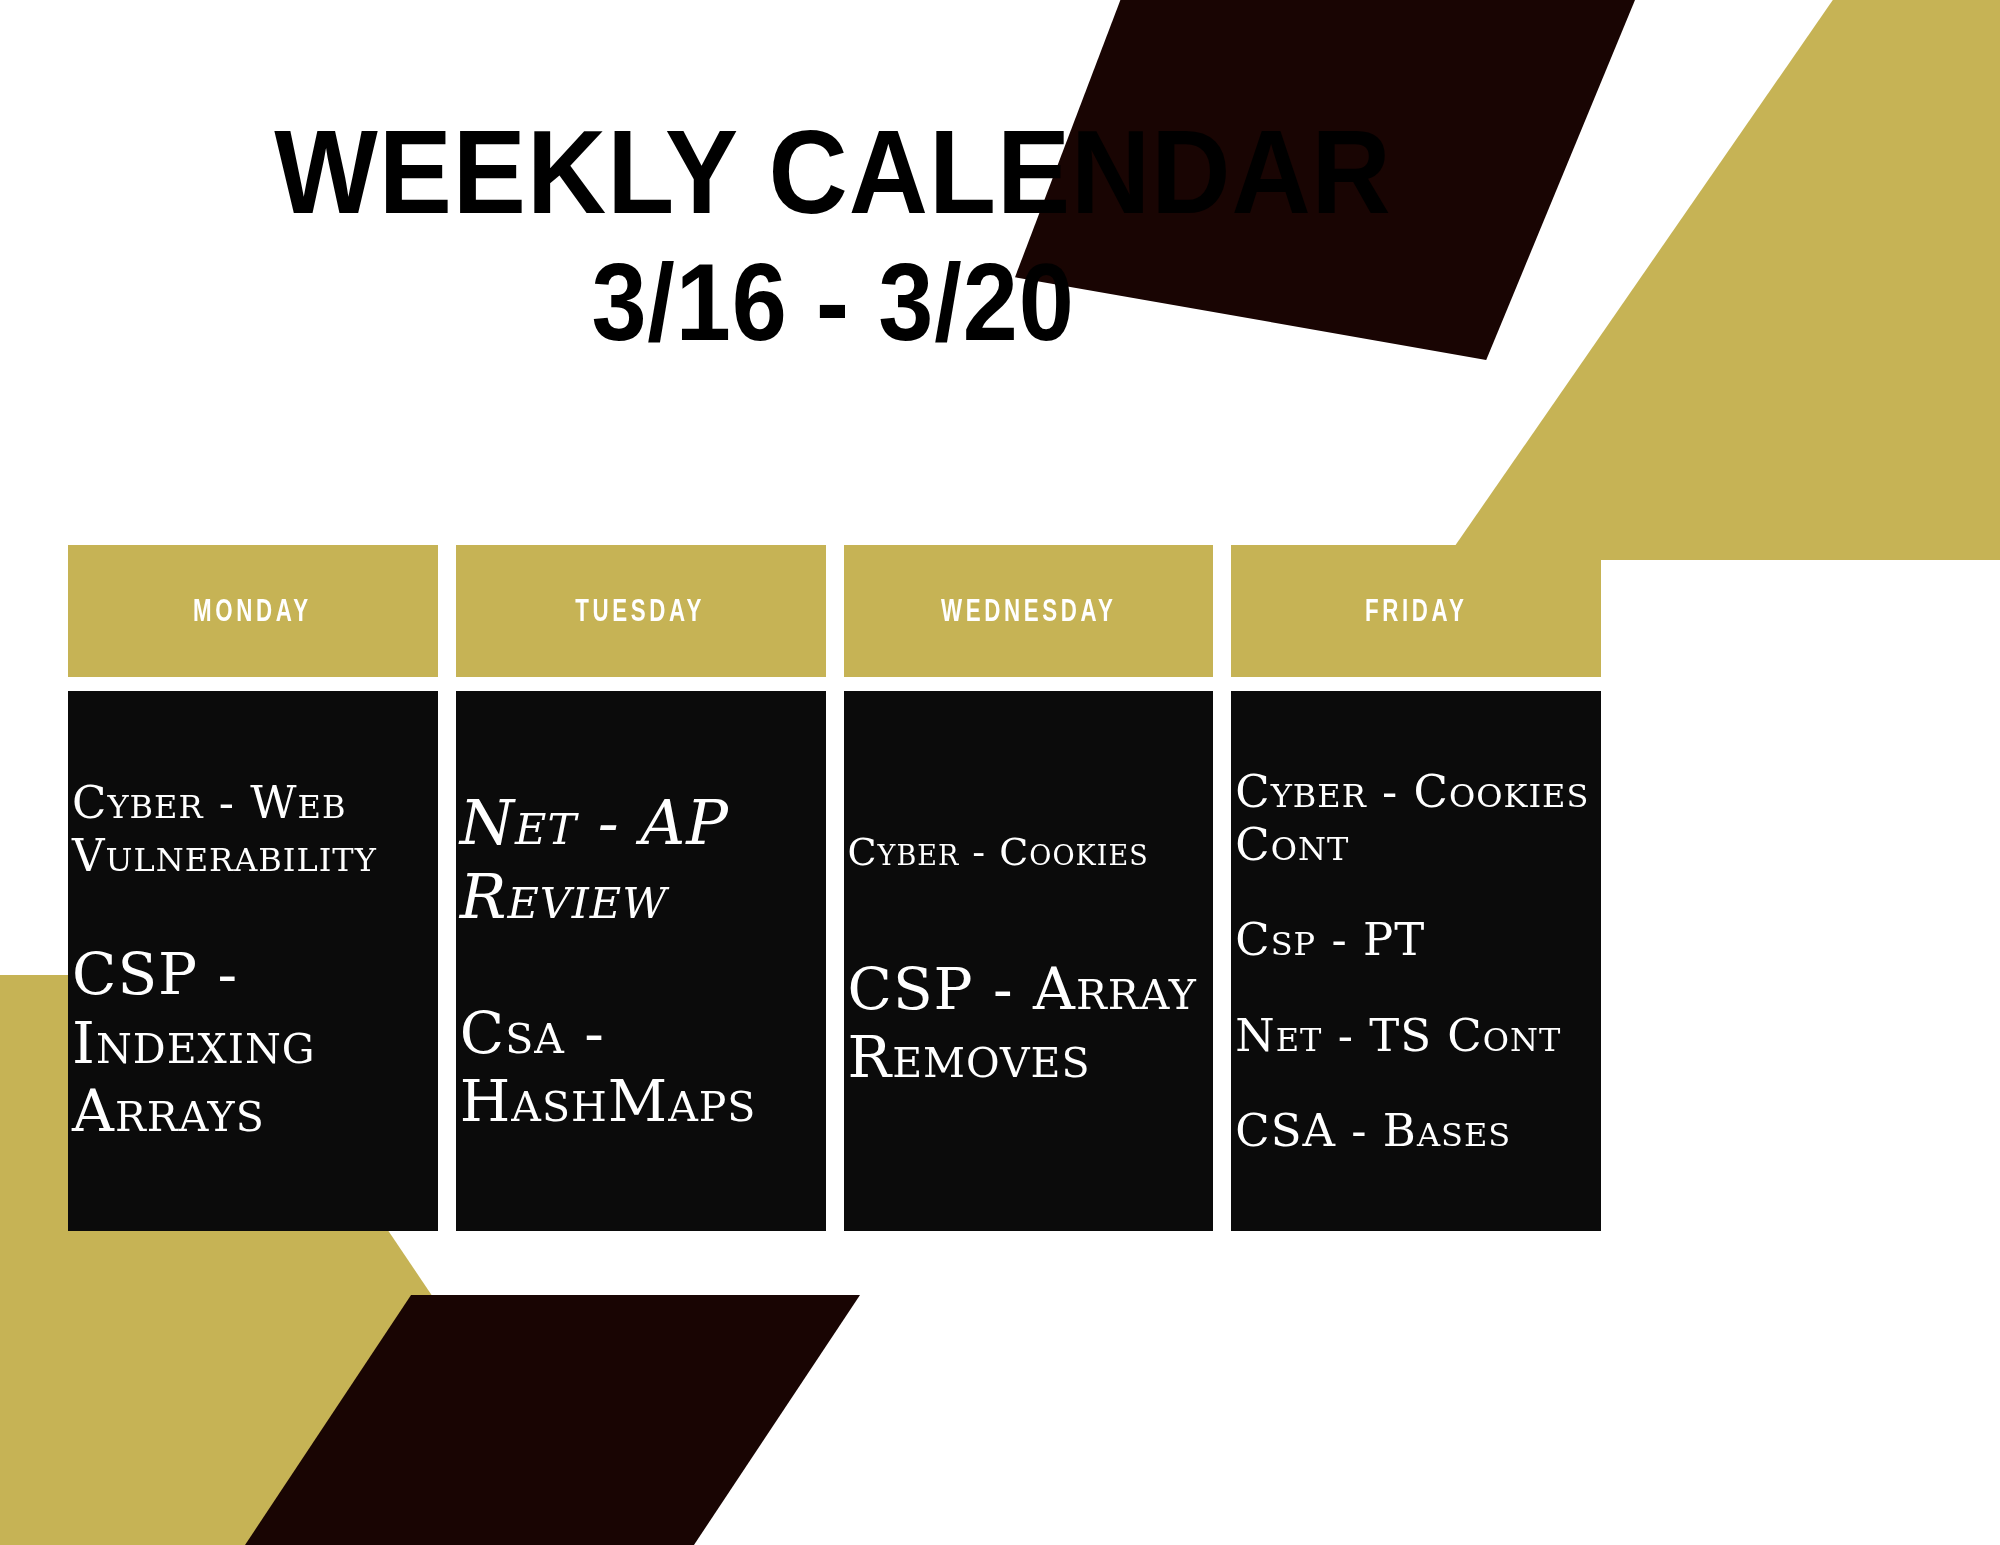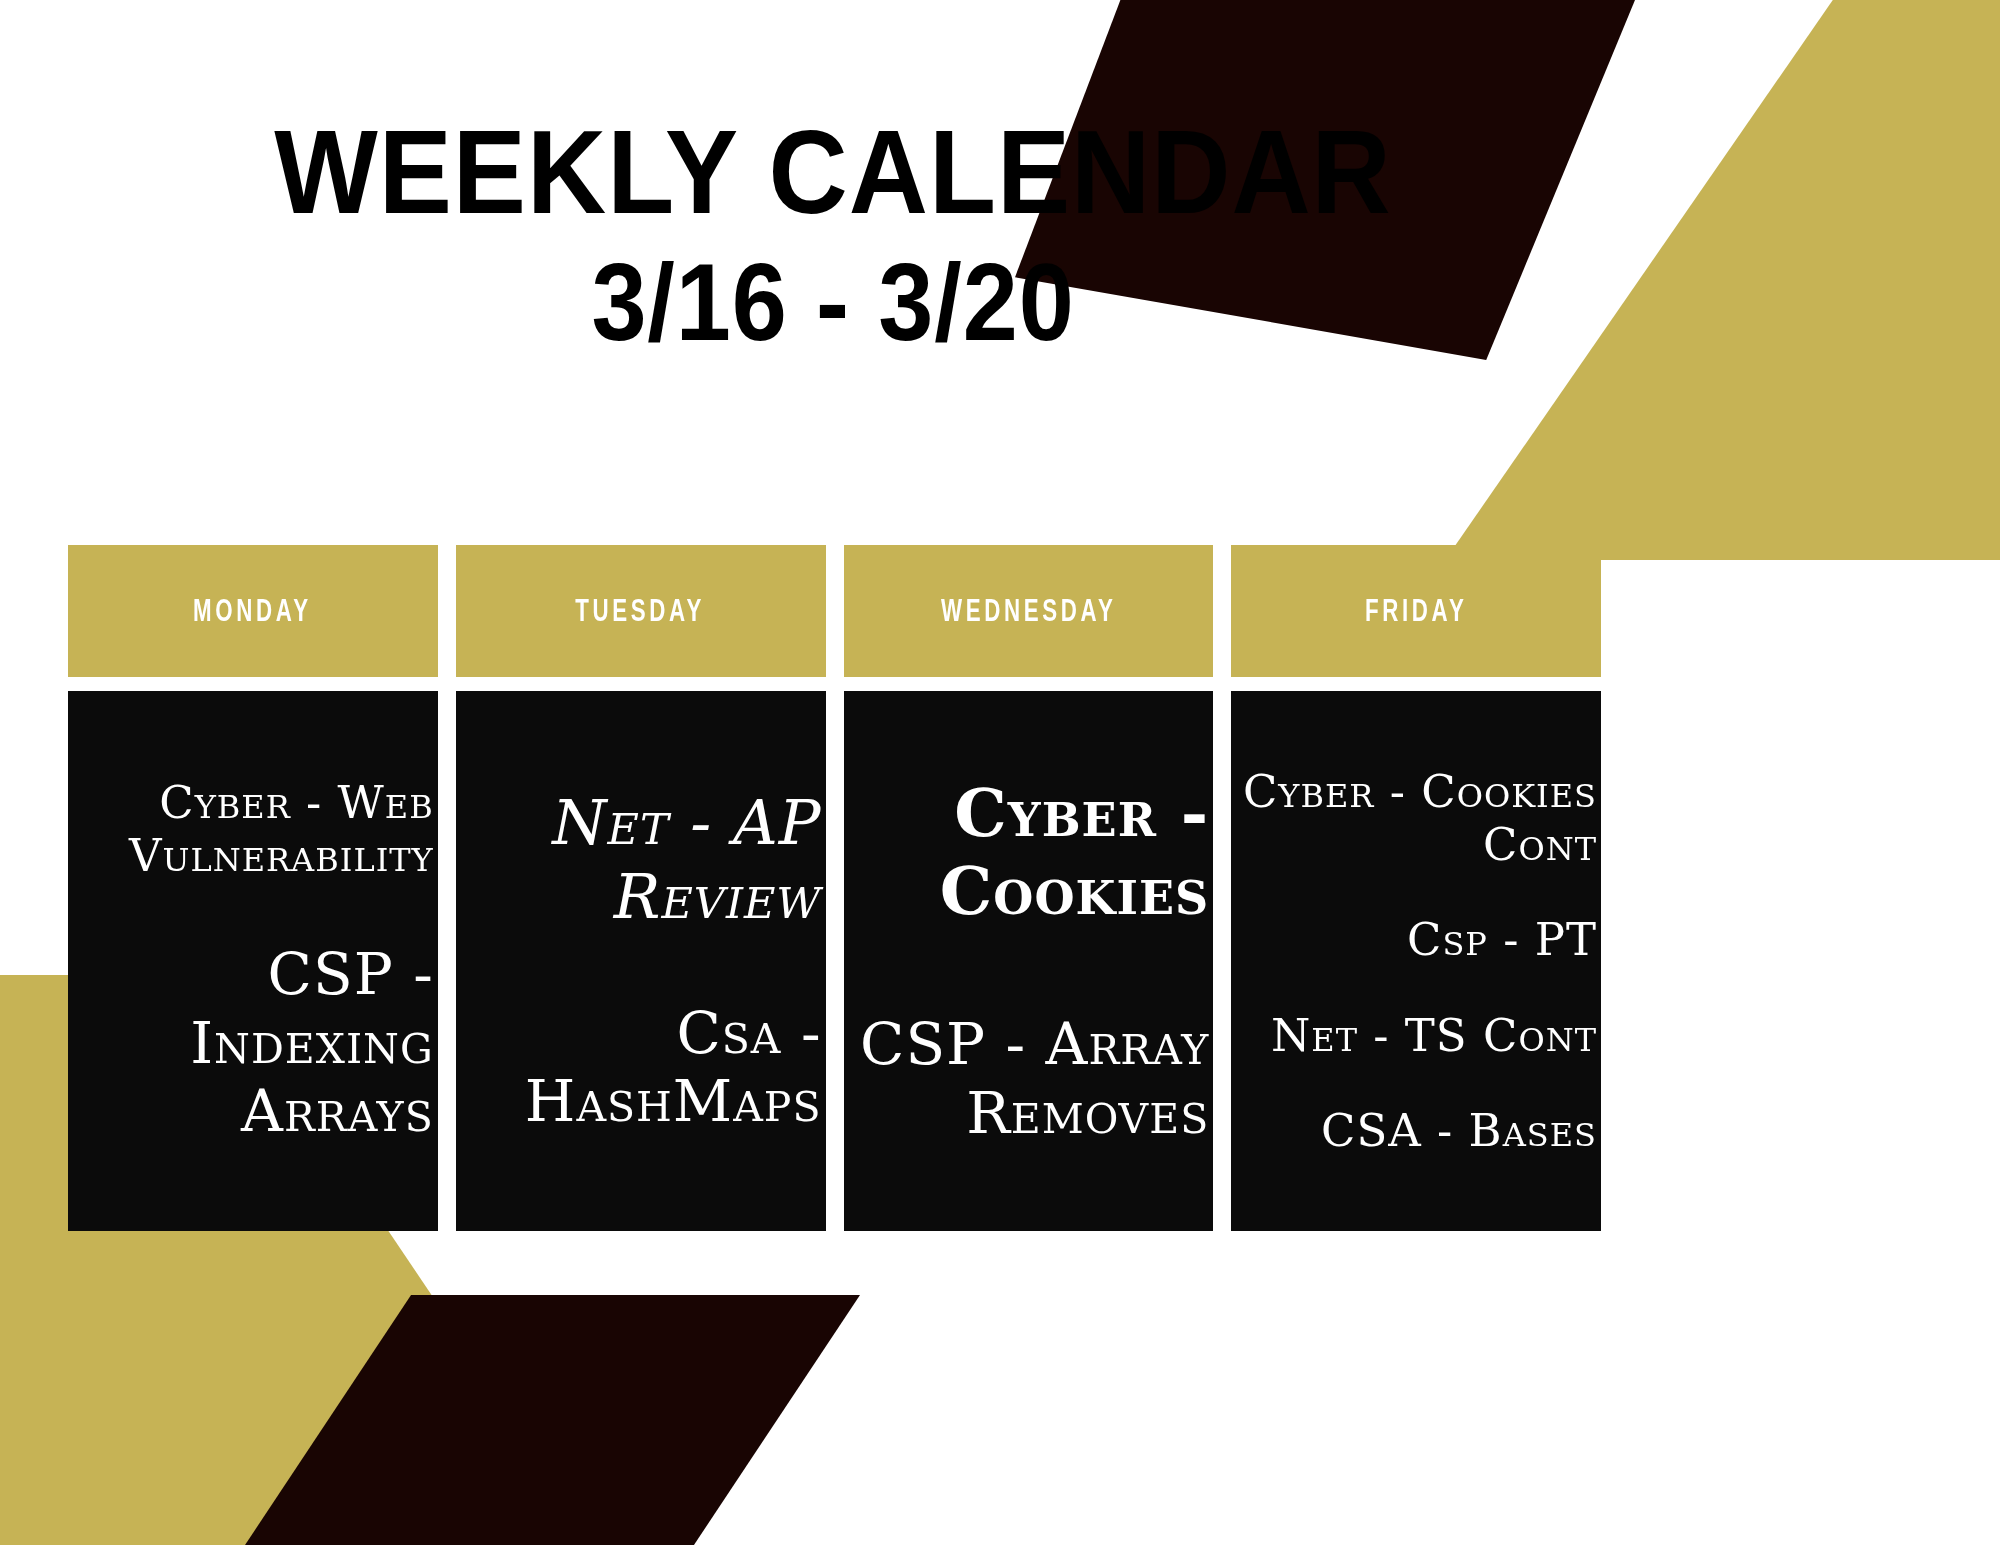--- a/index.html
+++ b/index.html
@@ -129,34 +129,34 @@
     flex-direction: column;
     align-items: center;
     justify-content: center;
     padding: 14px 4px;
     box-sizing: border-box;
     overflow: hidden;
   }
   .entry {
     color: #ffffff;
     font-family: "DejaVu Serif", "Liberation Serif", serif;
-    text-align: right;
+    text-align: left;
     line-height: 1.18;
     font-variant: small-caps;
     letter-spacing: 1px;
     width: 100%;
     word-break: break-word;
   }
   .entry + .entry {
     margin-top: 40px;
   }
   
   .sz-xs { font-size: 40px; }
   .sz-s  { font-size: 45px; }
-  .sz-m  { font-size: 66px; font-weight: bold; }
+  .sz-m  { font-size: 38px; }
   .sz-l  { font-size: 58px; }
   .sz-xl { font-size: 62px; font-style: italic; }
 
   
   .col-mon .entry + .entry { margin-top: 58px; }
   .col-tue .entry + .entry { margin-top: 66px; }
   .col-wed .entry + .entry { margin-top: 80px; }
   .col-thu .entry + .entry { margin-top: 66px; }
   .col-fri .entry + .entry { margin-top: 42px; }
 </style>

